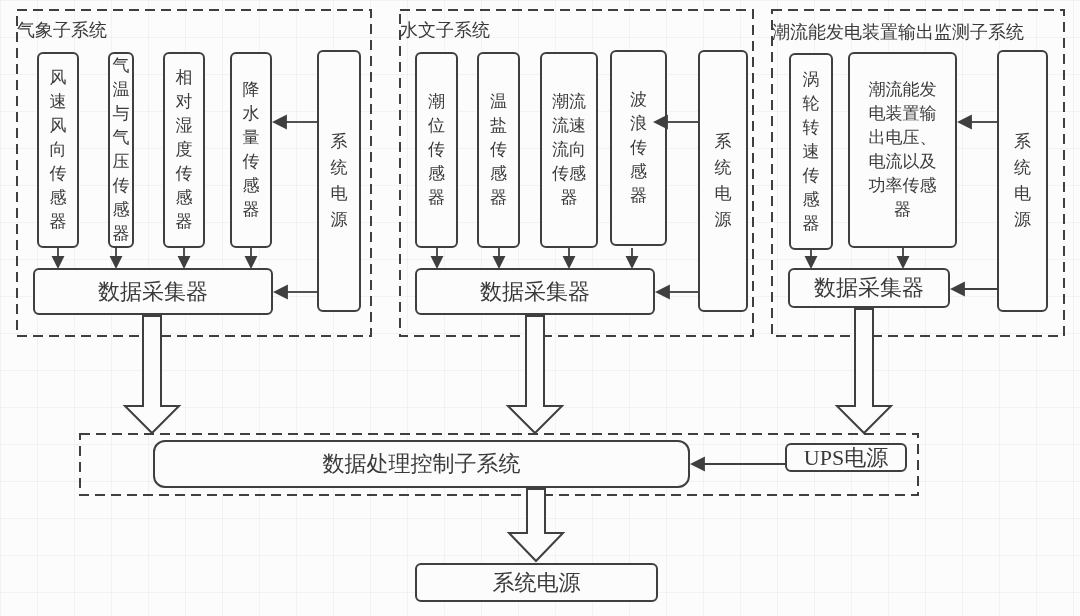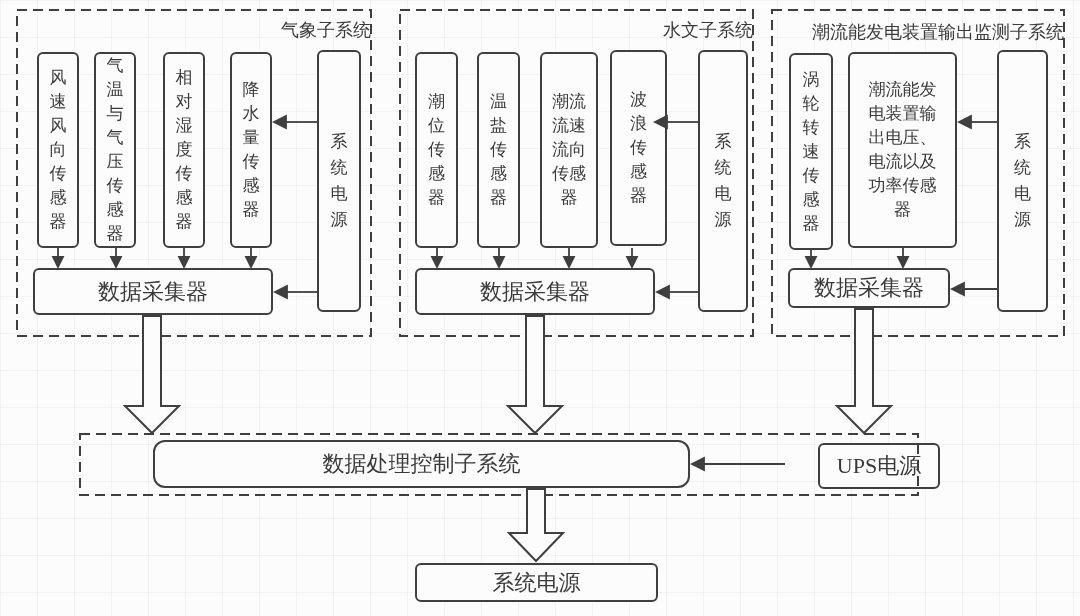--- a/index.html
+++ b/index.html
@@ -24,21 +24,21 @@
     border:2px solid #3f3f3f;
     border-radius:6px;
     background:#fcfcfc;
     display:flex;
     align-items:center;
     justify-content:center;
     color:#3a3a3a;
   }
   .sub-title{
     position:absolute;
-    text-align:right;
+    text-align:left;
     font-size:18px;
     line-height:20px;
     color:#3a3a3a;
     white-space:nowrap;
   }
   .vtext{
     display:block;
     word-break:break-all;
     line-break:anywhere;
     text-align:center;
@@ -62,21 +62,21 @@
 
 <div class="canvas">
 
   <div class="sub-title" style="left:17px;top:20px;width:354px">气象子系统</div>
   <div class="sub-title" style="left:400px;top:20px;width:353px">水文子系统</div>
   <div class="sub-title" style="left:772px;top:22px;width:292px">潮流能发电装置输出监测子系统</div>
 
   <div class="box" style="left:37px;top:52px;width:42px;height:196px">
     <span class="vtext v1">风速风向传感器</span>
   </div>
-  <div class="box" style="left:94px;top:52px;width:42px;height:196px">
+  <div class="box" style="left:108px;top:52px;width:26px;height:196px">
     <span class="vtext v1">气温与气压传感器</span>
   </div>
   <div class="box" style="left:163px;top:52px;width:42px;height:196px">
     <span class="vtext v1">相对湿度传感器</span>
   </div>
   <div class="box" style="left:230px;top:52px;width:42px;height:196px">
     <span class="vtext v1">降水量传感器</span>
   </div>
   <div class="box" style="left:317px;top:50px;width:44px;height:262px">
     <span class="vtext v1 power-text">系统电源</span>
@@ -113,21 +113,21 @@
   <div class="box" style="left:997px;top:50px;width:51px;height:262px">
     <span class="vtext v1 power-text">系统电源</span>
   </div>
   <div class="box hlabel" style="left:788px;top:268px;width:162px;height:40px">
     <span>数据采集器</span>
   </div>
 
   <div class="box hlabel" style="left:153px;top:440px;width:537px;height:48px;border-radius:12px">
     <span>数据处理控制子系统</span>
   </div>
-  <div class="box hlabel" style="left:818px;top:443px;width:122px;height:46px">
+  <div class="box hlabel" style="left:785px;top:443px;width:122px;height:29px">
     <span>UPS电源</span>
   </div>
 
   <div class="box hlabel" style="left:415px;top:563px;width:243px;height:39px">
     <span>系统电源</span>
   </div>
 
   <svg class="overlay" width="1080" height="616" viewBox="0 0 1080 616">
 
     <g fill="none" stroke="#3f3f3f" stroke-width="2" stroke-dasharray="10 6">

